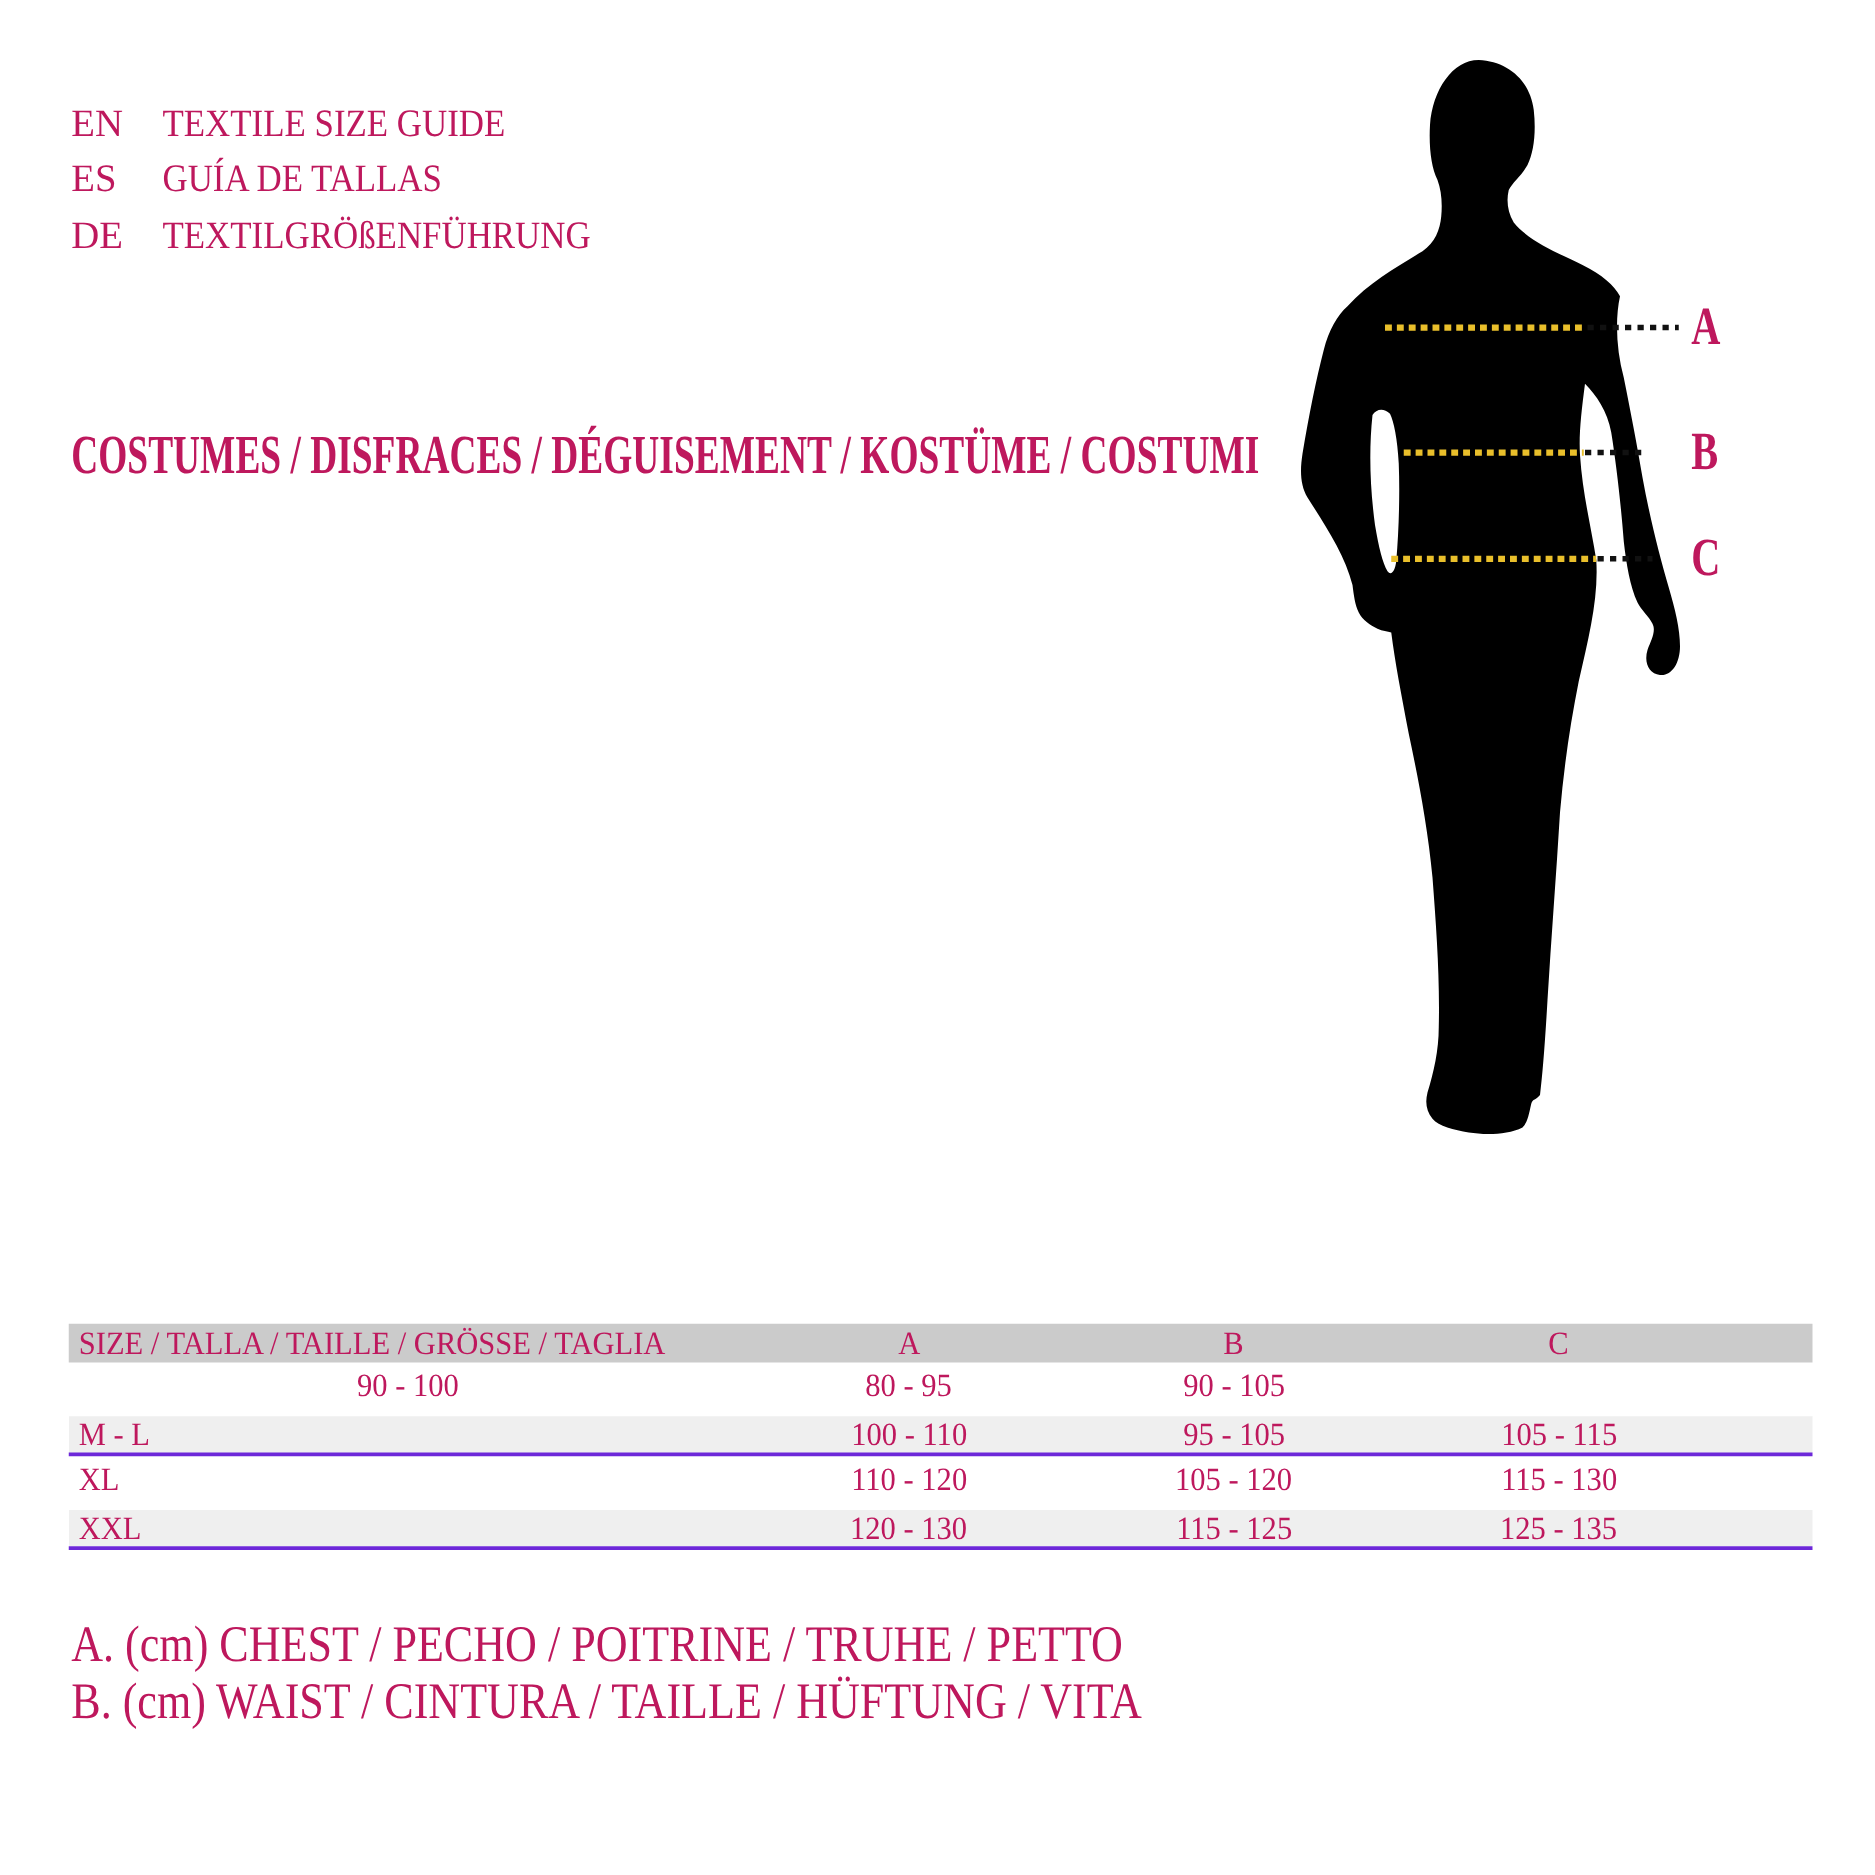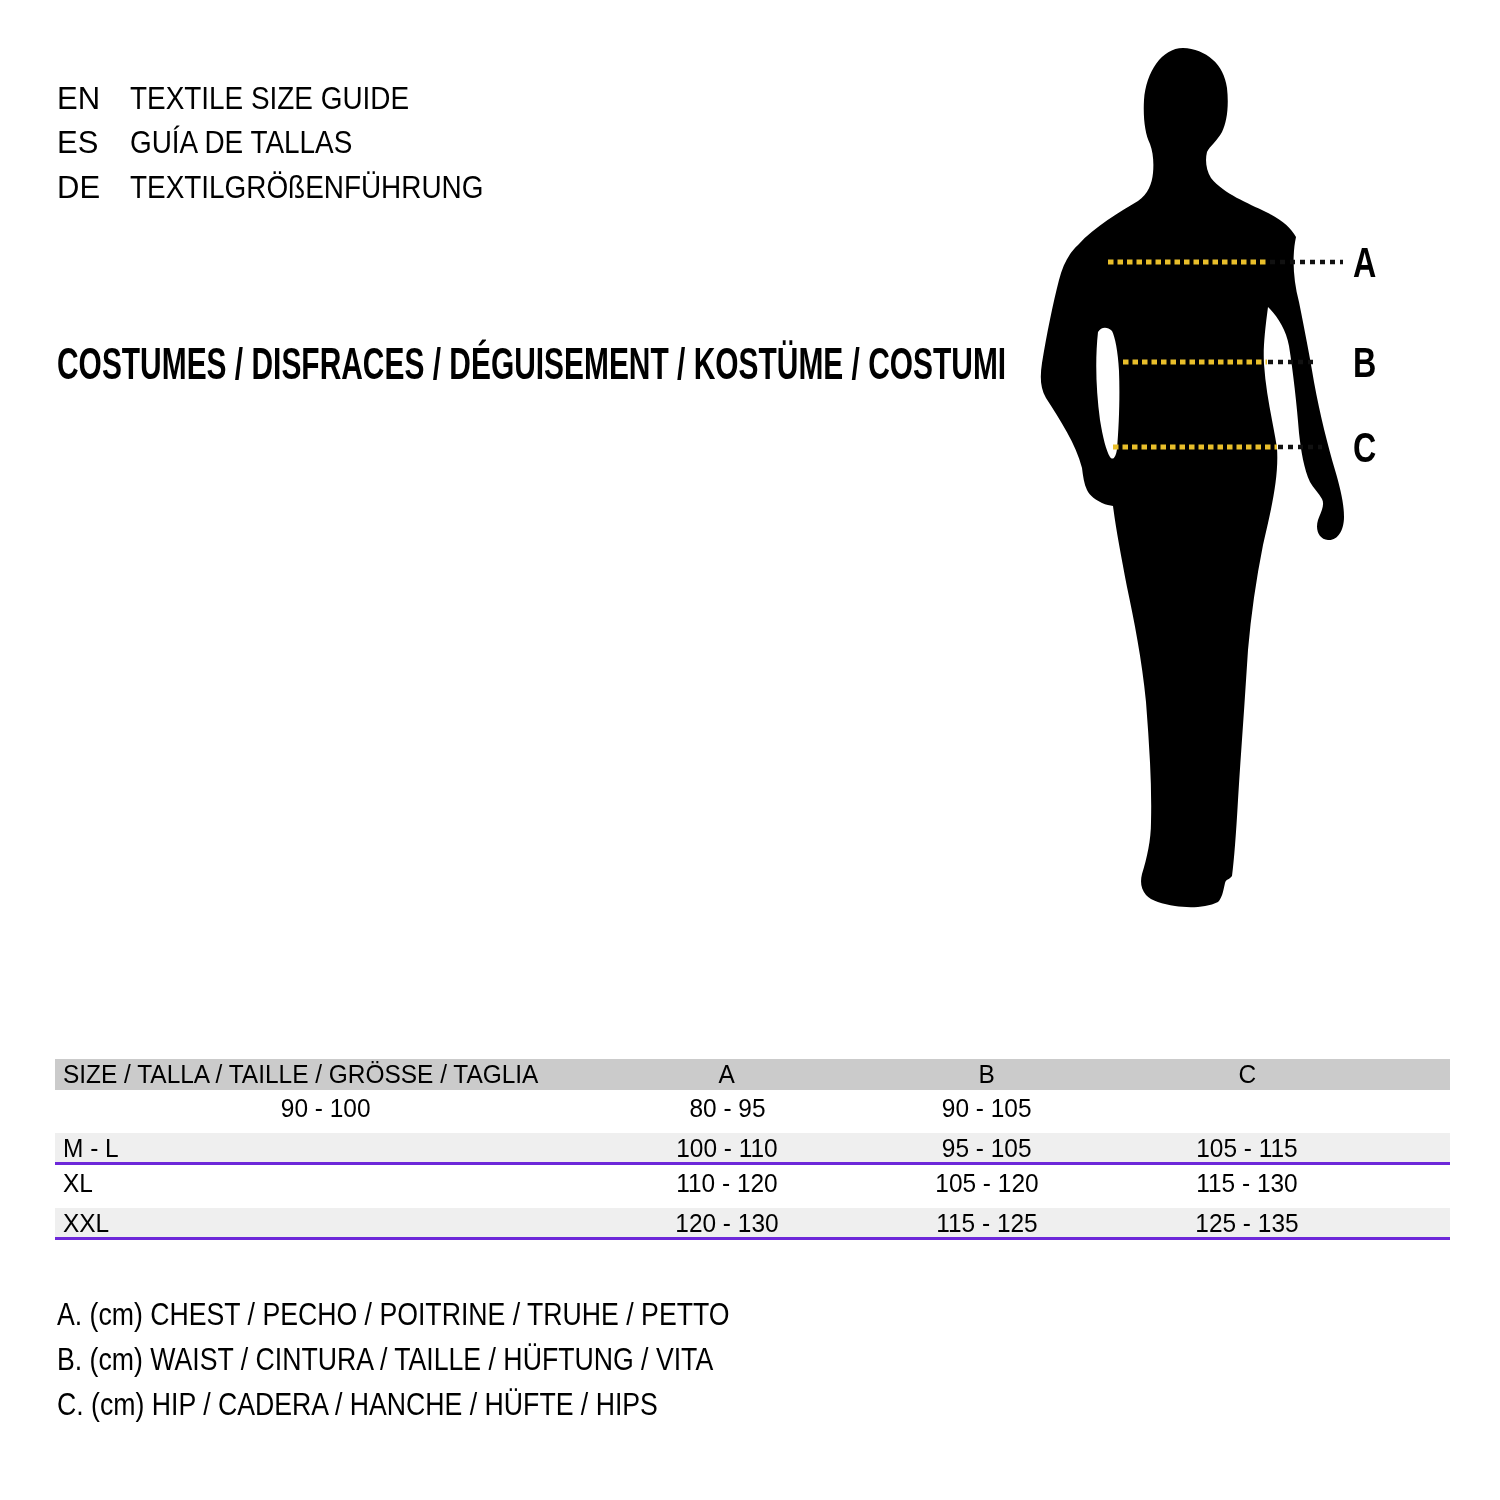--- a/index.html
+++ b/index.html
@@ -1,18 +1,18 @@
 <!DOCTYPE html>
 <html><head>
 <meta charset="utf-8">
 <style>
   html,body { margin:0; padding:0; background:#fff; }
   .page {
     position:relative; width:1500px; height:1500px; background:#ffffff;
-    font-family:Liberation Sans, sans-serif; color:#000000; overflow:hidden;
+    font-family:Liberation Serif, serif; color:#be185d; overflow:hidden;
   }
   .cond { display:inline-block; white-space:nowrap; transform-origin:0 50%; }
   .sx90 { transform:scaleX(0.90); }
   .sx86 { transform:scaleX(0.86); }
   .sx82 { transform:scaleX(0.82); }
   .sx75 { transform:scaleX(0.75); }
   .sx68 { transform:scaleX(0.68); }
   .sx94 { transform:scaleX(0.94); }
   .cond.center { transform-origin:50% 50%; }
 
@@ -39,21 +39,21 @@
   .man-title { position:absolute; left:57px; top:988px; height:38px; line-height:38px; font-size:37px; }
   .size-table { position:absolute; left:55px; top:1043px; width:1395px; font-size:26px;margin-top:16px; }
   .t-row { display:grid; grid-template-columns:542px 260px 260px 260px 1fr; align-items:center; }
   .t-header { height:31px; background:#CBCBCB; }
   .t-data { height:37.5px; box-sizing:border-box; }
   .t-data.striped { background:#EFEFEF; border-top:5px solid #fff; border-bottom:3px solid #6d28d9; background-clip:padding-box; }
   .cell-size { padding-left:8px; text-align:left; }
   .cell-num { text-align:center; }
 
   
-  .footnotes { position:absolute; left:57px; top:1292px; font-size:31px; }
+  .footnotes { position:absolute; left:57px; top:1292px; font-size:41px; }
   .footnote { display:flex; align-items:center; height:45px; }
 </style>
 </head>
 <body>
 
 <div class="page">
 
   <div class="lang-block">
     <div class="lang-row">
       <span class="lang-code">EN</span>
@@ -185,18 +185,15 @@
     </div>
   </div>
 
   <div class="footnotes">
     <div class="footnote">
       <span class="cond sx86">A. (cm) CHEST / PECHO / POITRINE / TRUHE / PETTO</span>
     </div>
     <div class="footnote">
       <span class="cond sx86">B. (cm) WAIST / CINTURA / TAILLE / HÜFTUNG / VITA</span>
     </div>
-    <div class="footnote">
-      <span class="cond sx86">C. (cm) HIP / CADERA / HANCHE / HÜFTE / HIPS</span>
-    </div>
   </div>
 
 </div>
 
 </body></html>

